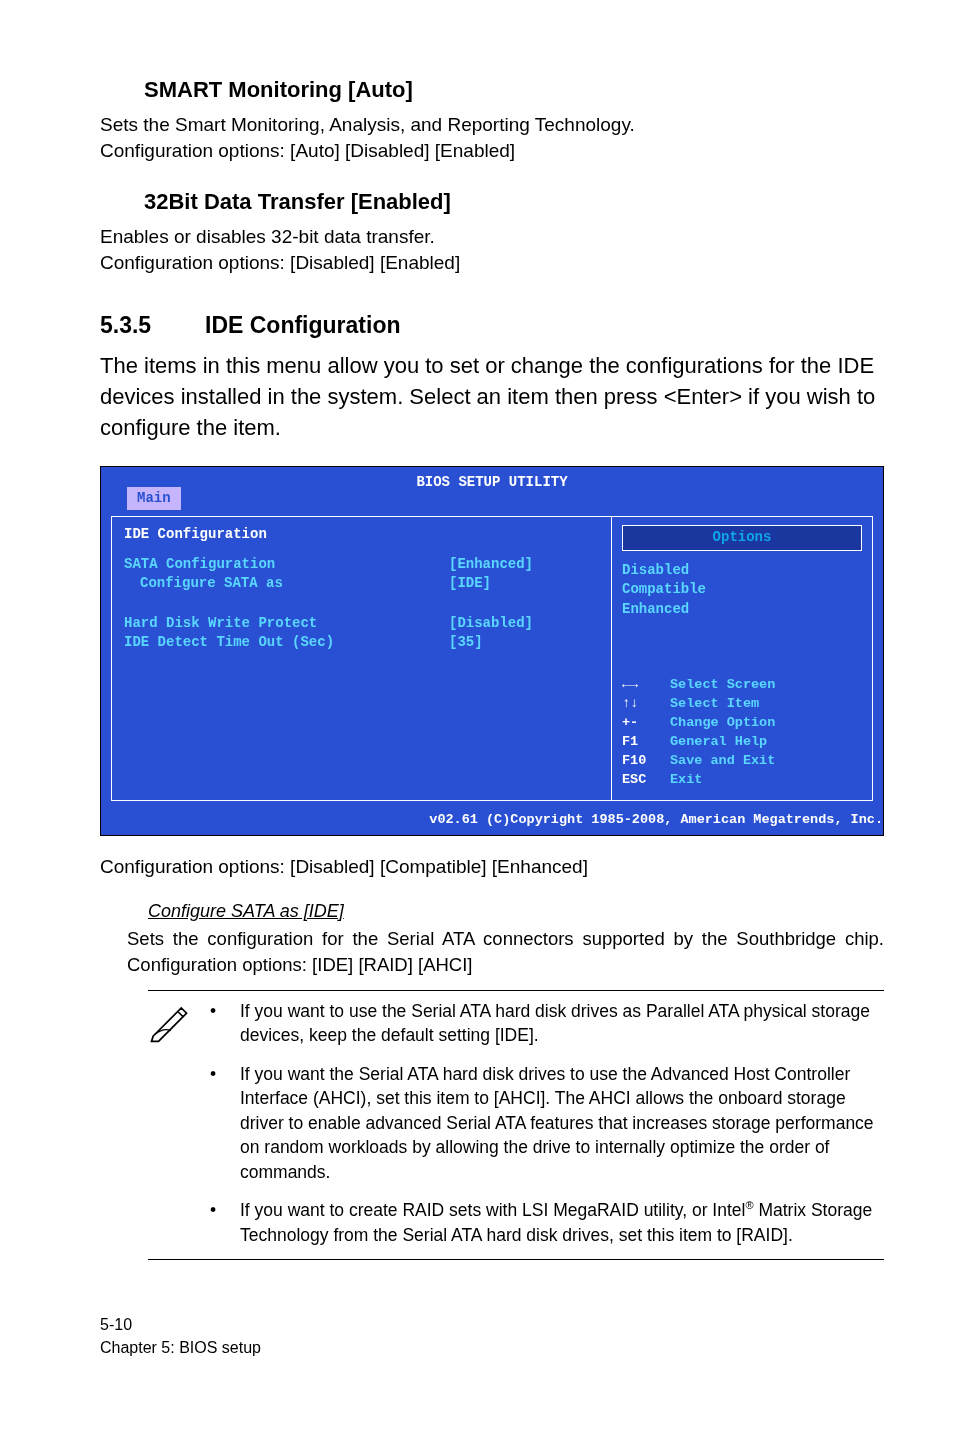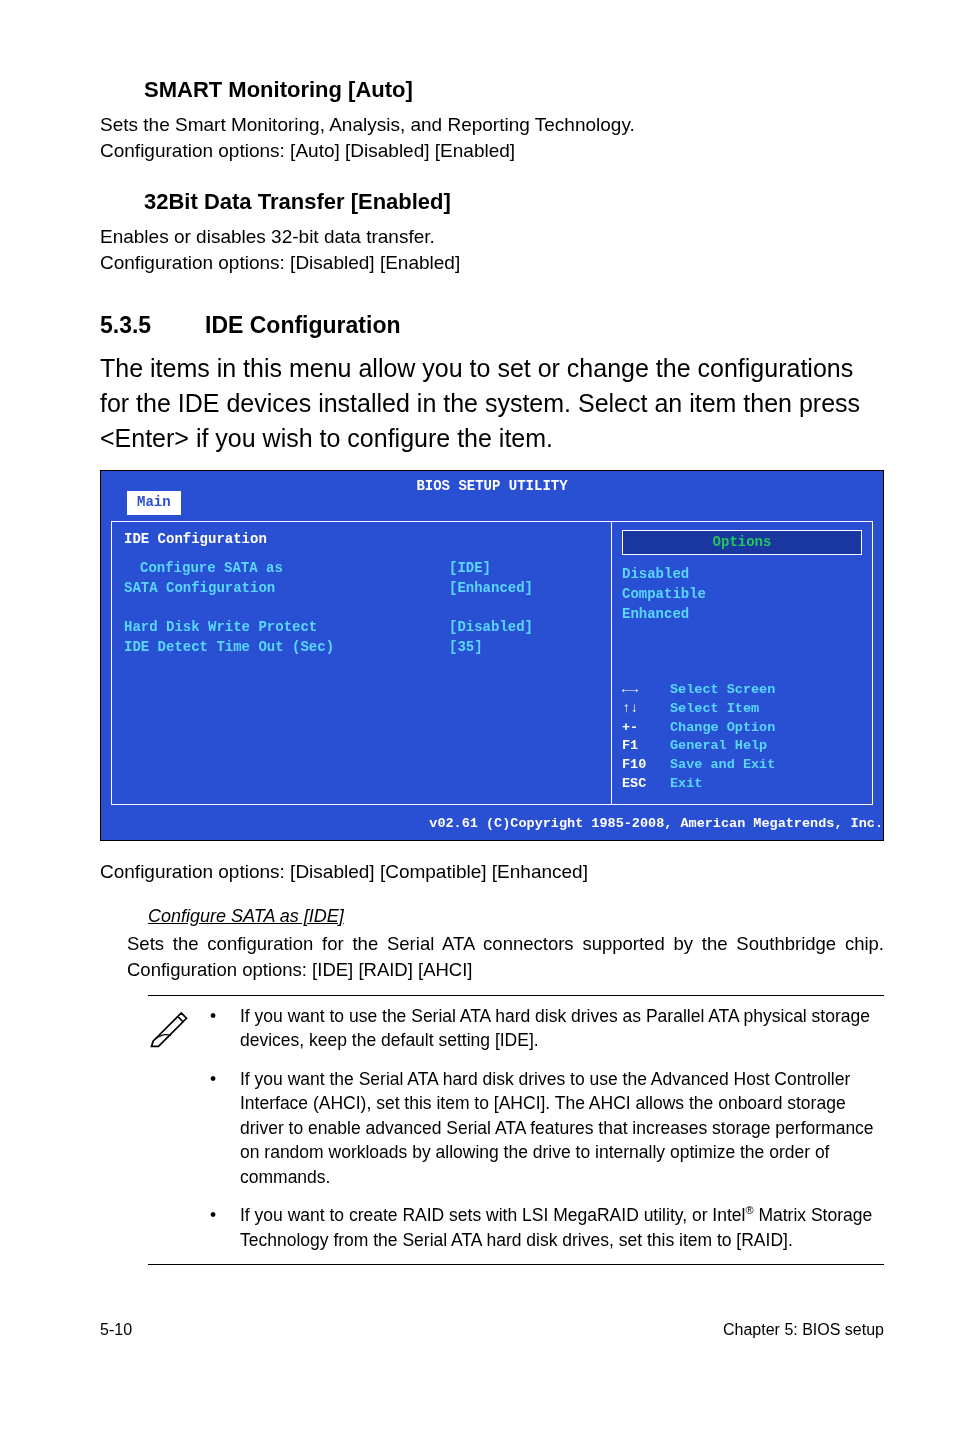--- a/index.html
+++ b/index.html
@@ -25,43 +25,43 @@
     font-size: 19px;
     margin-bottom: 22px;
   }
   h2.section {
     font-size: 23px;
     font-weight: bold;
     margin: 32px 0 10px 0;
   }
   .section-num { display: inline-block; width: 105px; }
   .intro {
-    font-size: 25px;
-    margin-bottom: 14px;
+    font-size: 22px;
+    margin-bottom: 22px;
   }
   .bios-box {
     border: 1px solid #000;
     background: #2950d2;
     color: #fff;
     font-family: "Courier New", monospace;
     font-size: 14px;
     font-weight: bold;
     margin: 6px 0 18px 0;
   }
   .bios-title-row {
     padding: 6px 10px 2px 10px;
     text-align: center;
     color: #fff;
     position: relative;
   }
   .bios-tab {
     position: absolute;
     left: 26px;
     top: 20px;
-    background: #ffffff;
+    background: #c4b5fd;
     color: #2950d2;
     padding: 2px 10px;
   }
   .bios-inner {
     margin: 22px 10px 6px 10px;
     border: 1px solid #fff;
     display: flex;
   }
   .bios-left {
     flex: 1;
@@ -73,21 +73,21 @@
   .bios-right {
     width: 260px;
     padding: 8px 10px 10px 10px;
     color: #5ad7ff;
     display: flex;
     flex-direction: column;
   }
   .opt-title {
     background: #1a37a0;
     border: 1px solid #fff;
-    color: #22c55e;
+    color: #0ea5e9;
     text-align: center;
     padding: 2px 0;
     margin-bottom: 10px;
   }
   .bios-row { display: flex; }
   .bios-row .label { flex: 1; }
   .bios-row .val { width: 150px; }
   .indent { padding-left: 16px; }
   .hints { margin-top: auto; font-size: 13.5px; }
   .hint-row { display: flex; }
@@ -140,20 +140,21 @@
   }
   .bullets .bi:last-child { margin-bottom: 4px; }
   .bullets .dot { width: 30px; flex-shrink: 0; }
   .bullets .txt { flex: 1; }
   .page-footer {
     display: flex;
     justify-content: space-between;
     font-size: 16px;
     padding: 24px 70px 24px 100px;
     border-top: none;
+    flex-direction: column;
   }
   .sup { font-size: 11px; vertical-align: super; }
 </style>
 </head>
 <body>
 
 <div class="page">
 
   <h3>SMART Monitoring [Auto]</h3>
   <div class="desc">
@@ -175,26 +176,26 @@
 
   <div class="bios-box">
     <div class="bios-title-row">
       <span>BIOS SETUP UTILITY</span>
       <span class="bios-tab">Main</span>
     </div>
     <div class="bios-inner">
       <div class="bios-left">
         <div class="section-title">IDE Configuration</div>
         <div class="bios-row">
+          <span class="label">SATA Configuration</span>
+          <span class="val">[Enhanced]</span>
+        </div>
+        <div class="bios-row">
           <span class="label indent">Configure SATA as</span>
           <span class="val">[IDE]</span>
-        </div>
-        <div class="bios-row">
-          <span class="label">SATA Configuration</span>
-          <span class="val">[Enhanced]</span>
         </div>
         <div class="bios-row">&nbsp;</div>
         <div class="bios-row">
           <span class="label">Hard Disk Write Protect</span>
           <span class="val">[Disabled]</span>
         </div>
         <div class="bios-row">
           <span class="label">IDE Detect Time Out (Sec)</span>
           <span class="val">[35]</span>
         </div>

